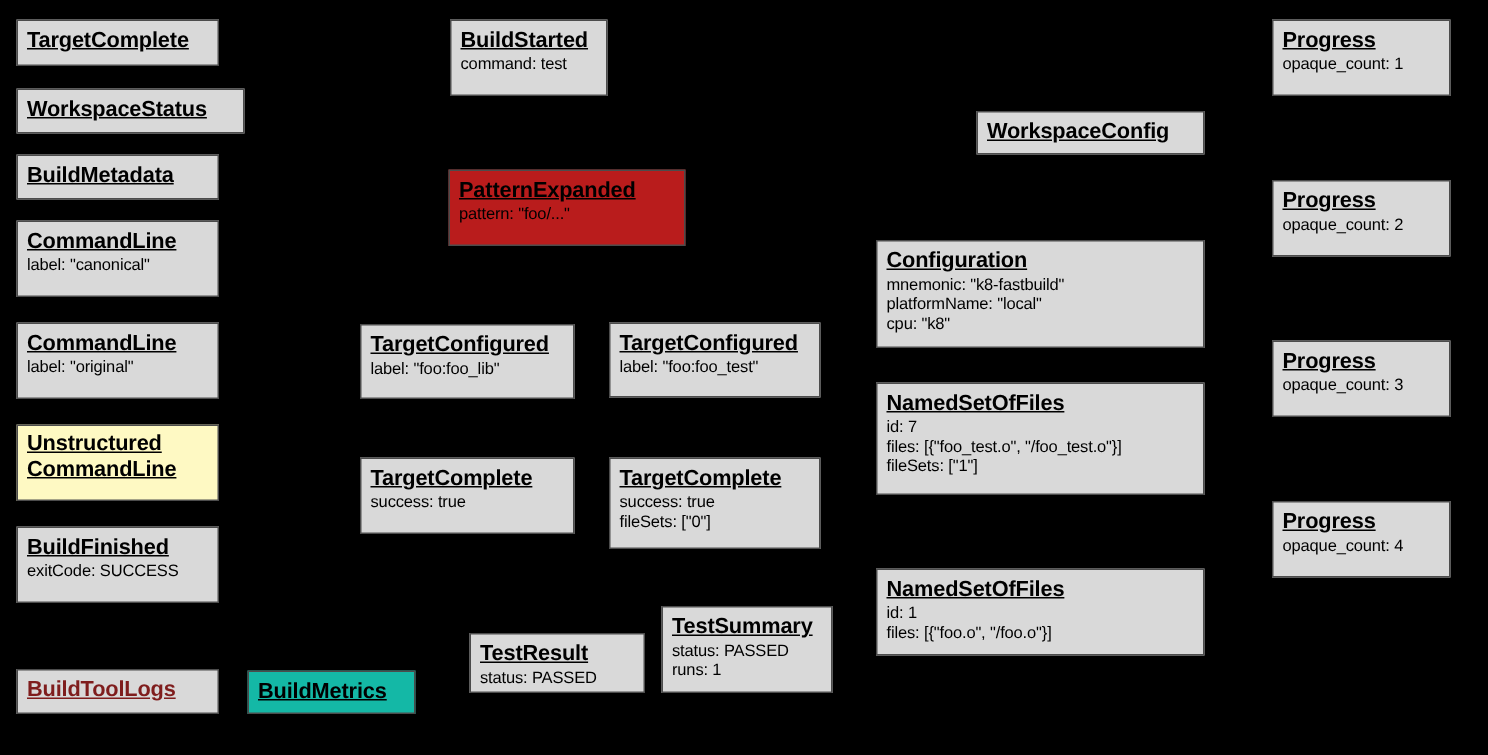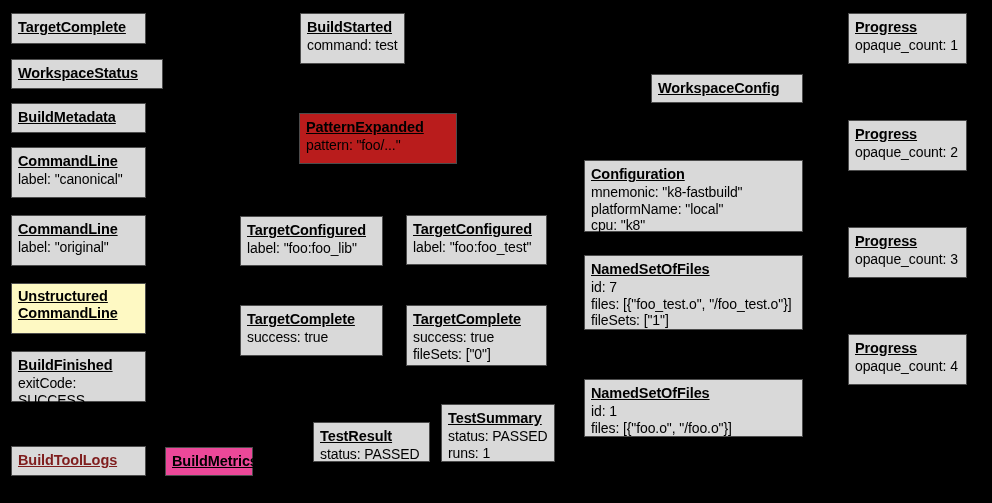--- a/index.html
+++ b/index.html
@@ -29,21 +29,21 @@
   .node-title {
     display: inline-block;
     font-size: 14.5px;
     font-weight: bold;
     text-decoration: underline;
     letter-spacing: -0.1px;
     white-space: pre-line;
     margin-bottom: 1px;
   }
   .node-fields {
-    font-size: 14px;
+    font-size: 11px;
     font-weight: normal;
     white-space: pre-line;
     letter-spacing: -0.1px;
   }
   .title-only .node-title {
     margin-bottom: 0;
   }
 </style>
 </head>
 <body>
@@ -70,21 +70,21 @@
       <div><span class="node-title">Unstructured
 CommandLine</span></div>
     </div>
     <div class="node" style="left: 11px; top: 351px; width: 135px; height: 51px; background: rgb(217, 217, 217); border-color: rgb(76, 76, 76); color: rgb(0, 0, 0);">
       <div><span class="node-title">BuildFinished</span></div>
       <div class="node-fields">exitCode: SUCCESS</div>
     </div>
     <div class="node title-only" style="left: 11px; top: 446px; width: 135px; height: 30px; background: rgb(217, 217, 217); border-color: rgb(76, 76, 76); color: #7f1d1d;">
       <div><span class="node-title">BuildToolLogs</span></div>
     </div>
-    <div class="node title-only" style="left: 165px; top: 447px; width: 88px; height: 29px; background: #ec4899; border-color: rgb(76, 76, 76); color: rgb(0, 0, 0); text-decoration: underline;">
+    <div class="node title-only" style="left: 165px; top: 447px; width: 112px; height: 29px; background: #14b8a6; border-color: rgb(76, 76, 76); color: rgb(0, 0, 0); text-decoration: underline;">
       <div><span class="node-title">BuildMetrics</span></div>
     </div>
     <div class="node" style="left: 300px; top: 13px; width: 105px; height: 51px; background: rgb(217, 217, 217); border-color: rgb(76, 76, 76); color: rgb(0, 0, 0);">
       <div><span class="node-title">BuildStarted</span></div>
       <div class="node-fields">command: test</div>
     </div>
     <div class="node" style="left: 299px; top: 113px; width: 158px; height: 51px; background: #b91c1c; border-color: rgb(76, 76, 76); color: rgb(0, 0, 0);">
       <div><span class="node-title">PatternExpanded</span></div>
       <div class="node-fields">pattern: "foo/..."</div>
     </div>

